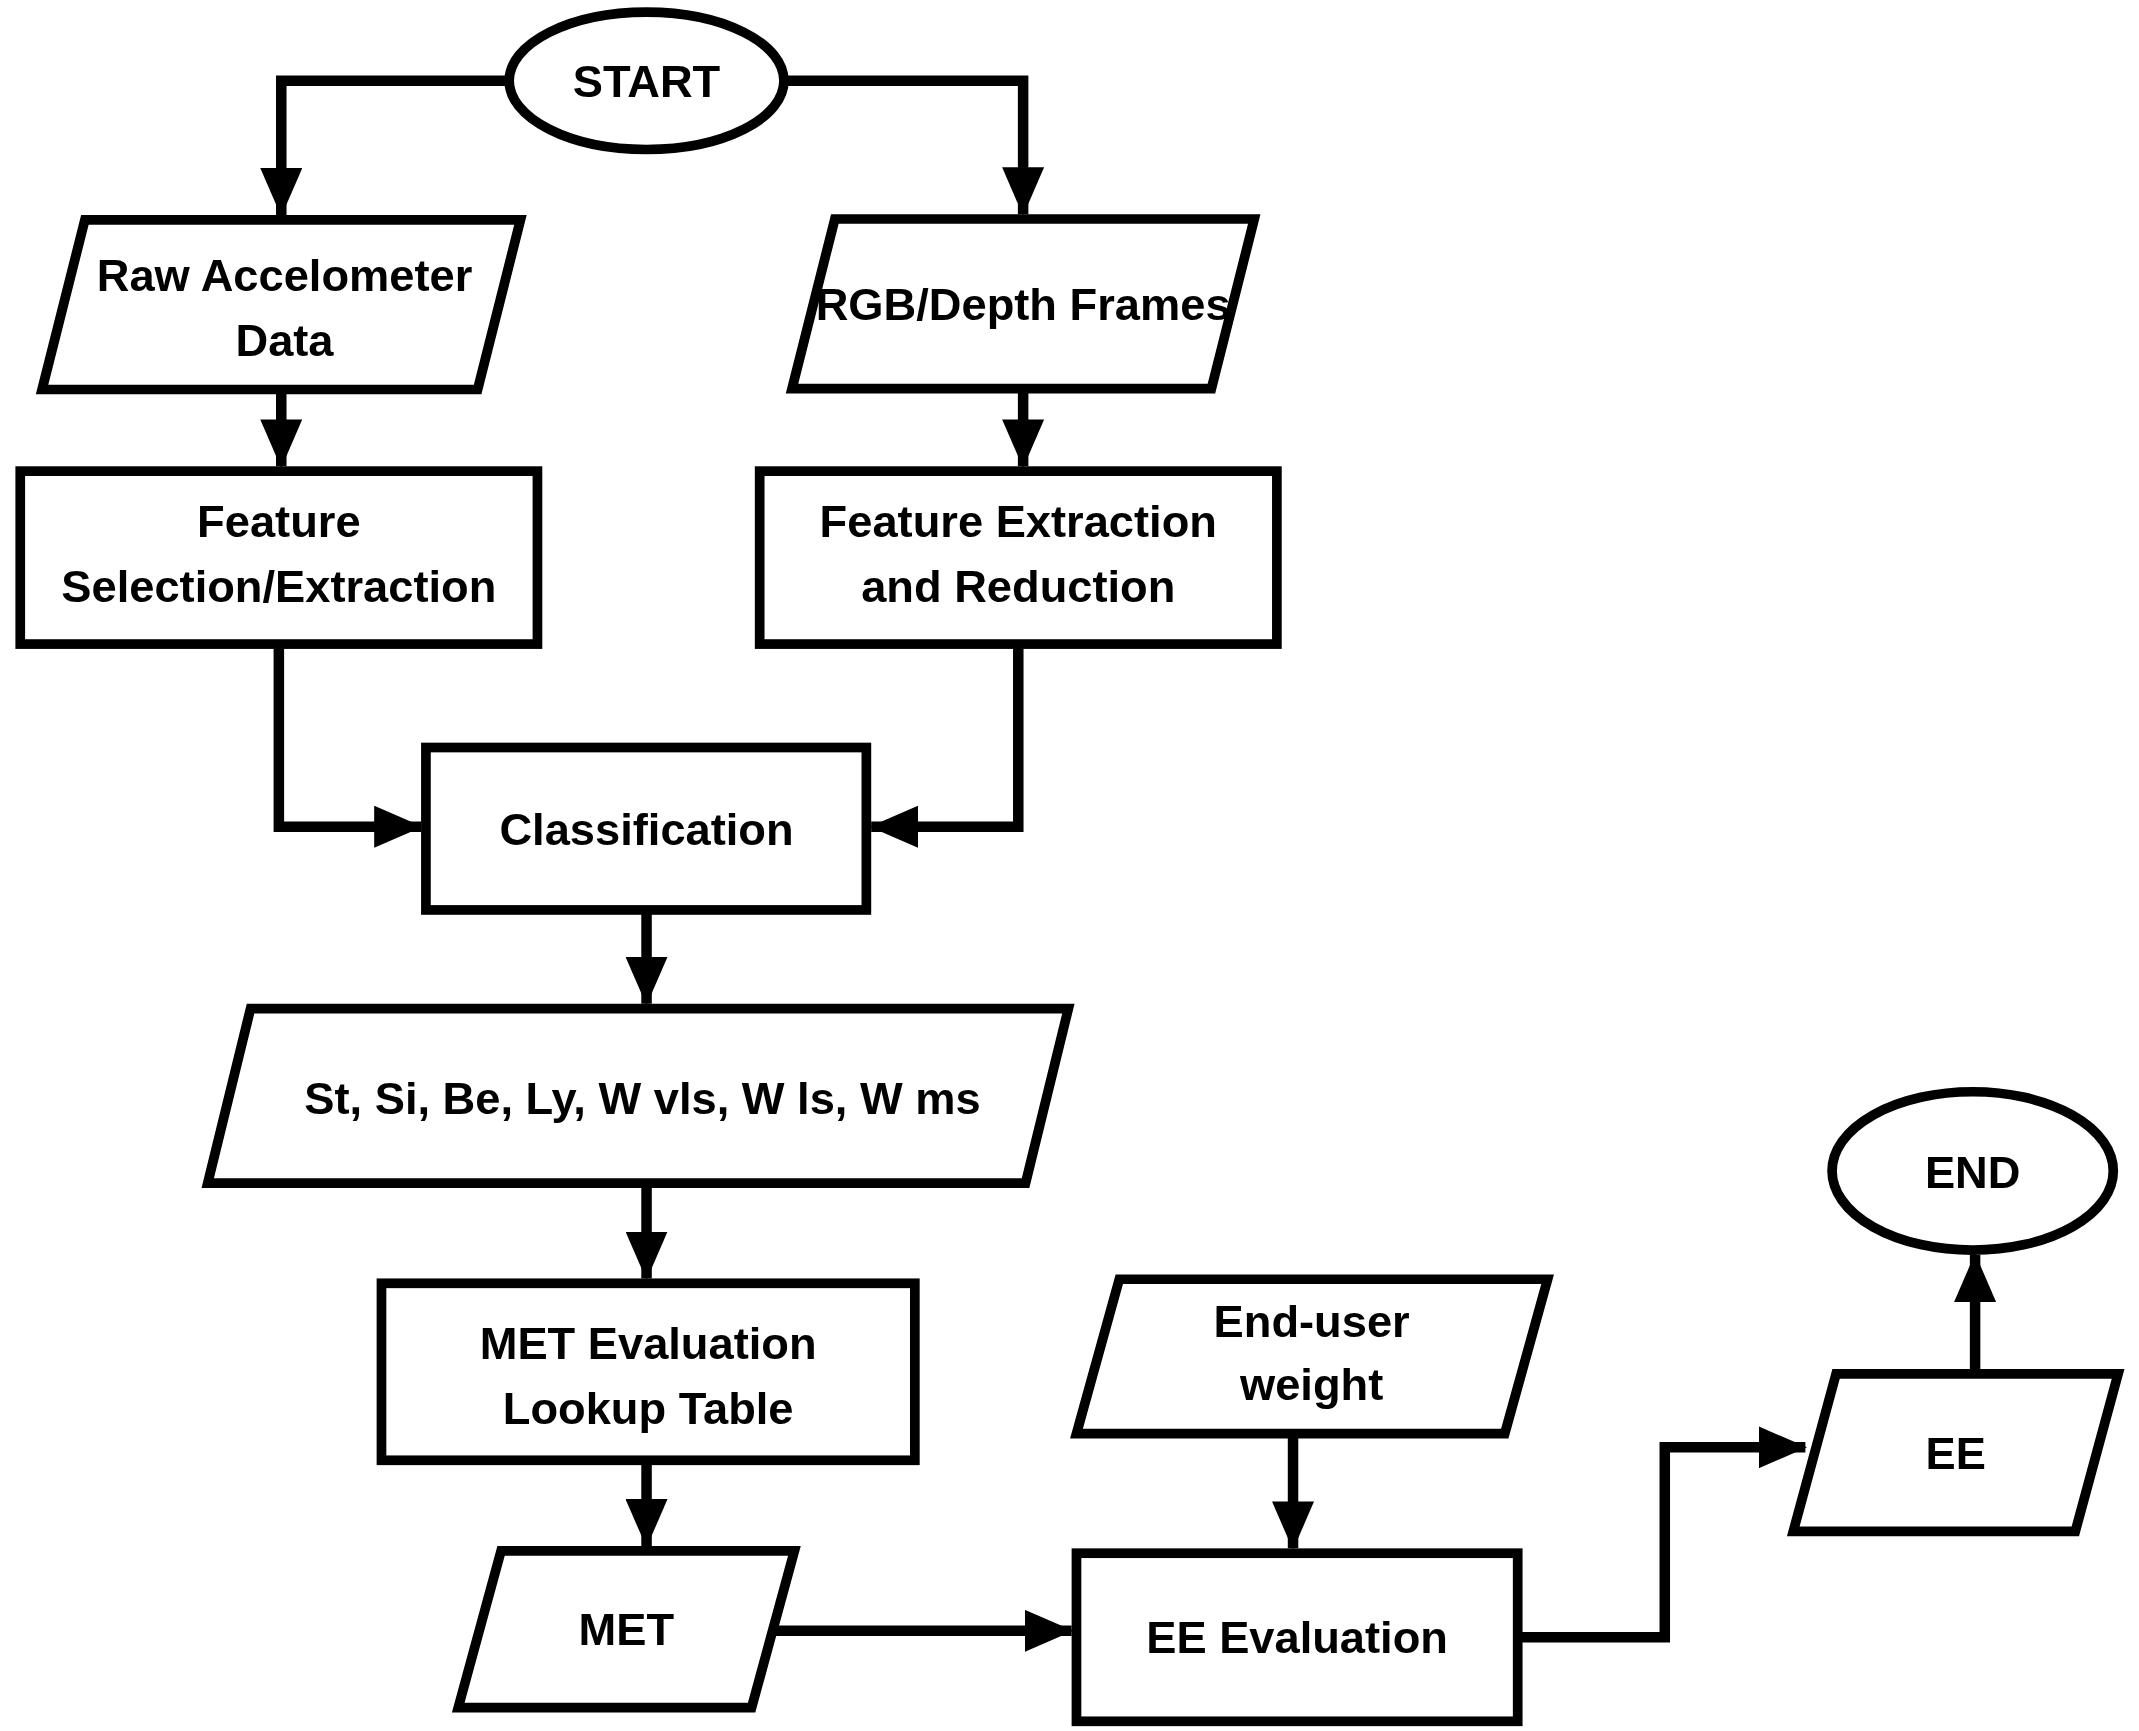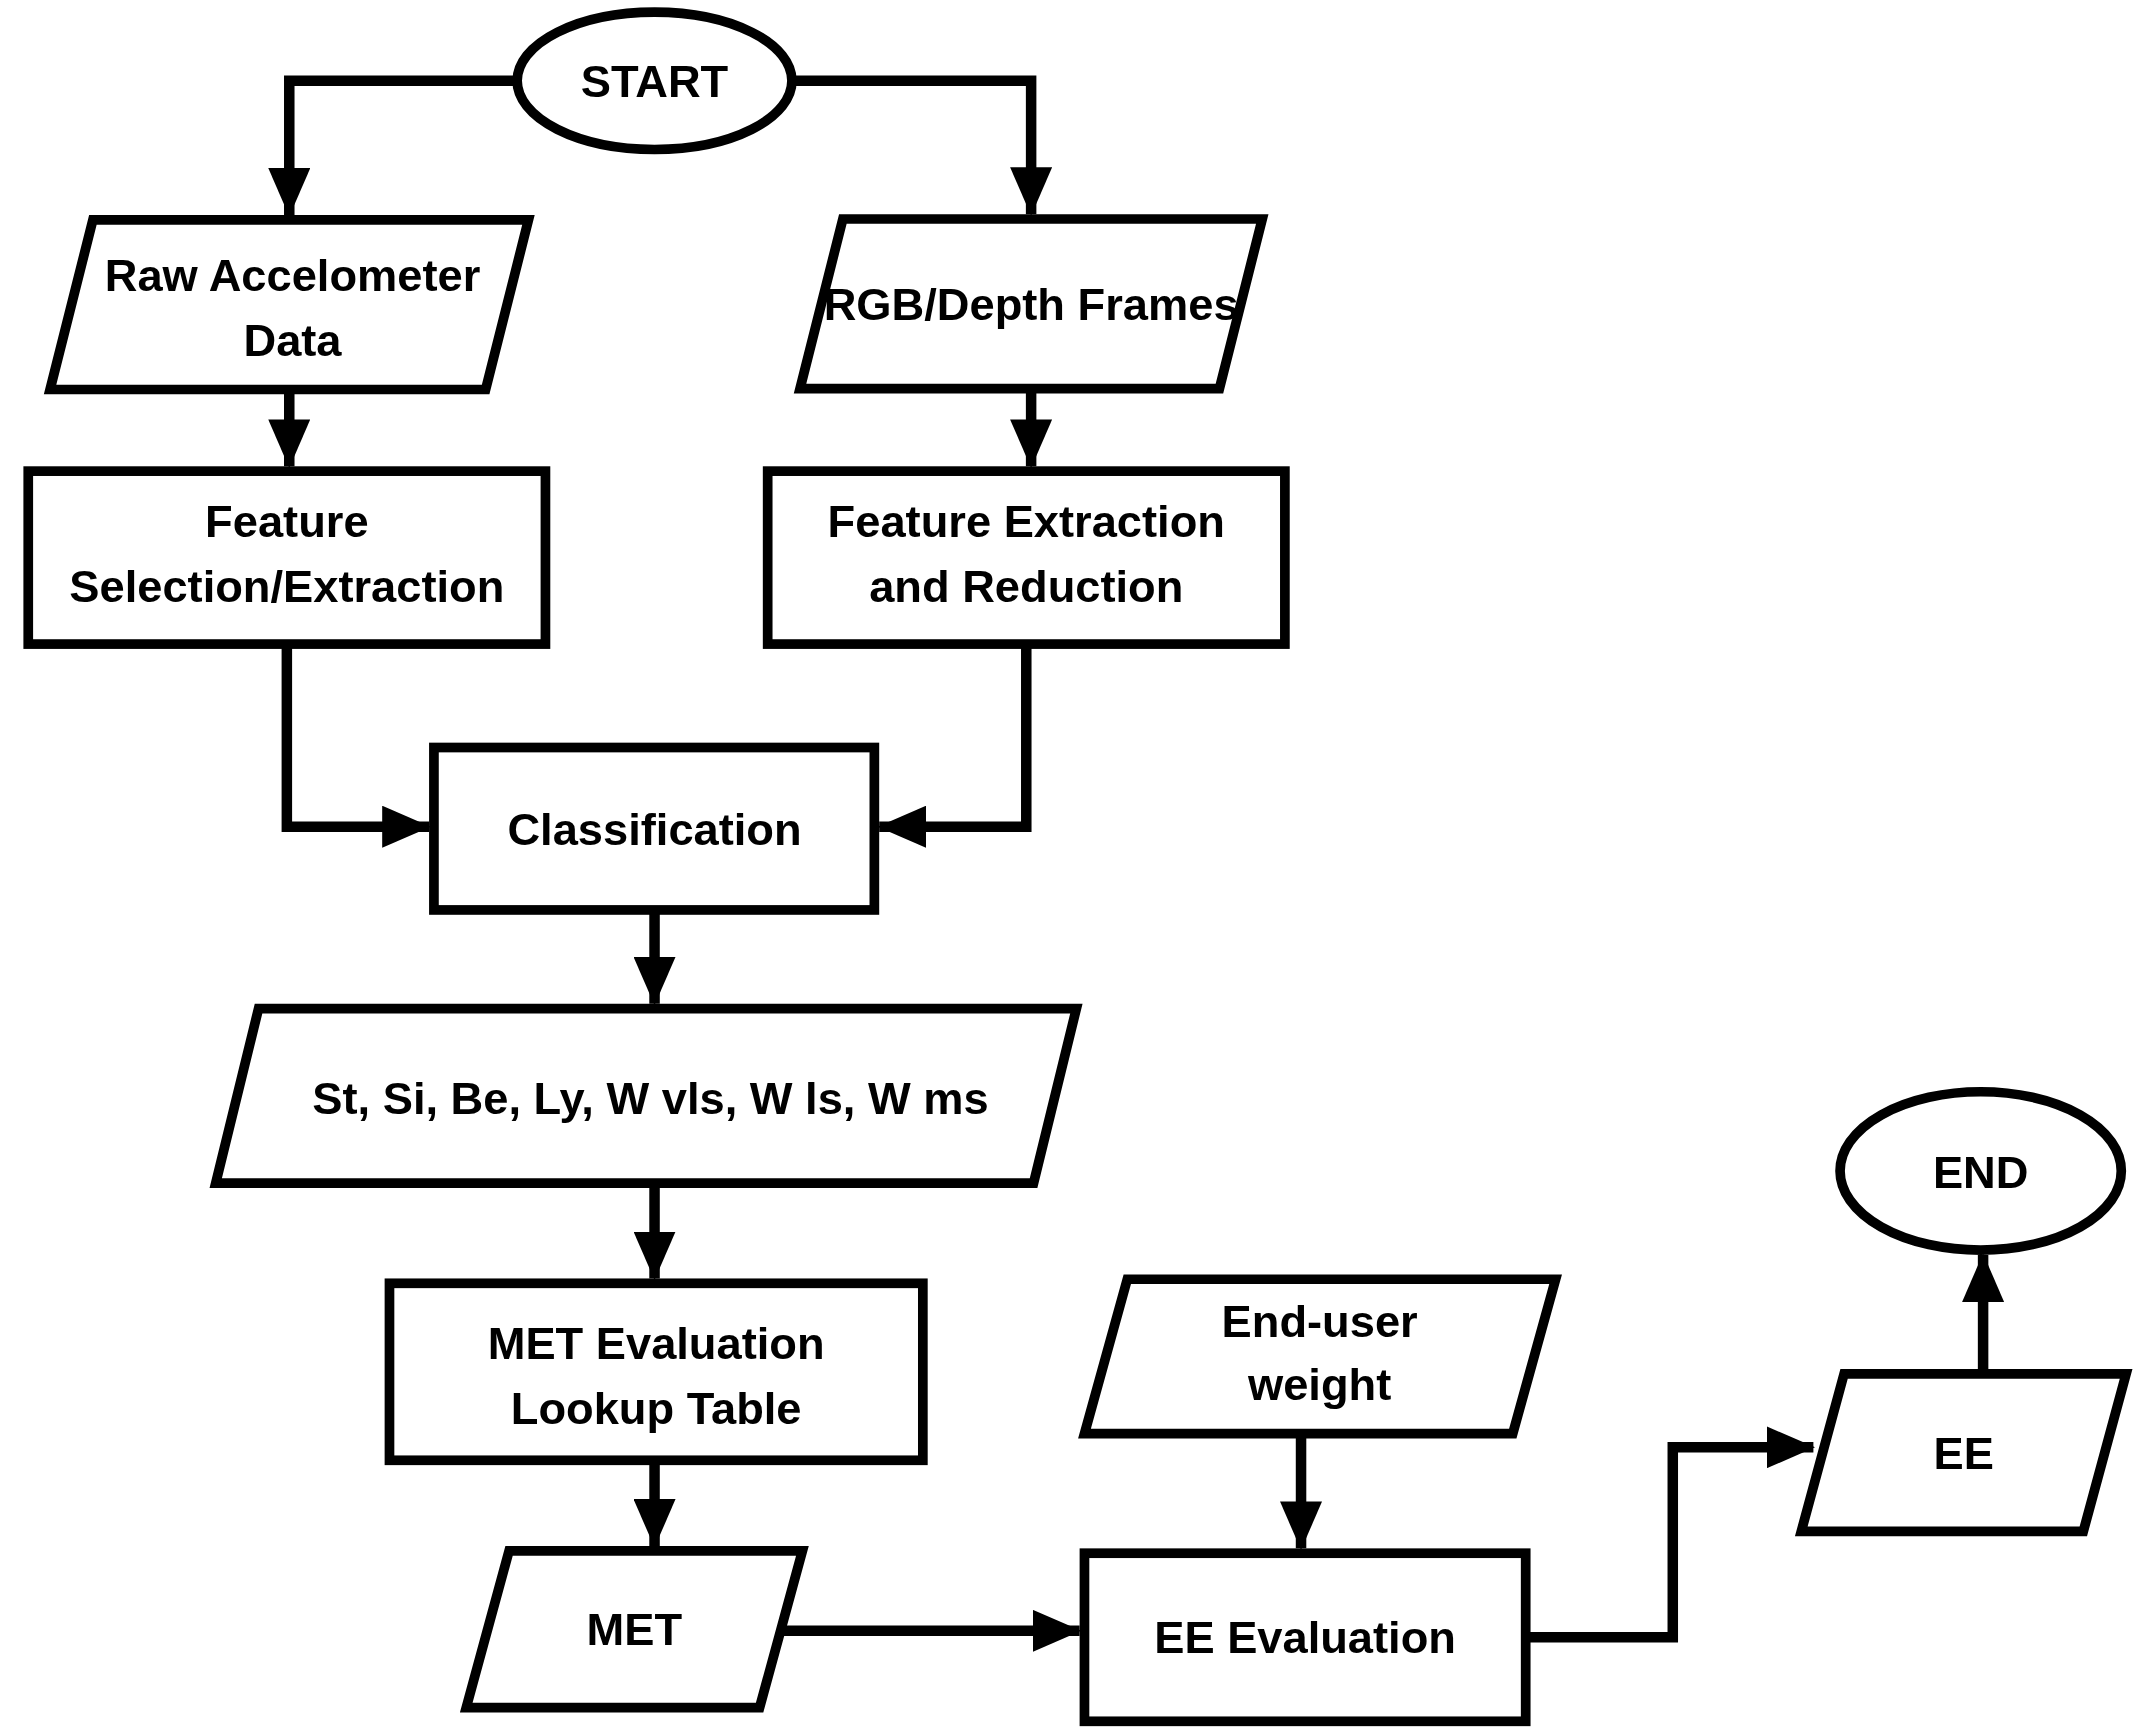--- a/index.html
+++ b/index.html
@@ -2,21 +2,20 @@
 <html style="font-size:13px"><head>
 <meta charset="utf-8">
 <style>
   html, body { margin: 0; padding: 0; }
   body { background: #ffffff; }
   .page {
     width: 1712px;
     height: 1731px;
     background: #ffffff;
     position: relative;
-    padding-left: 8px;
   }
   svg { display: block; }
   .shape {
     fill: #ffffff;
     stroke: #000000;
     stroke-width: 12;
   }
   .edge {
     fill: none;
     stroke: #000000;

